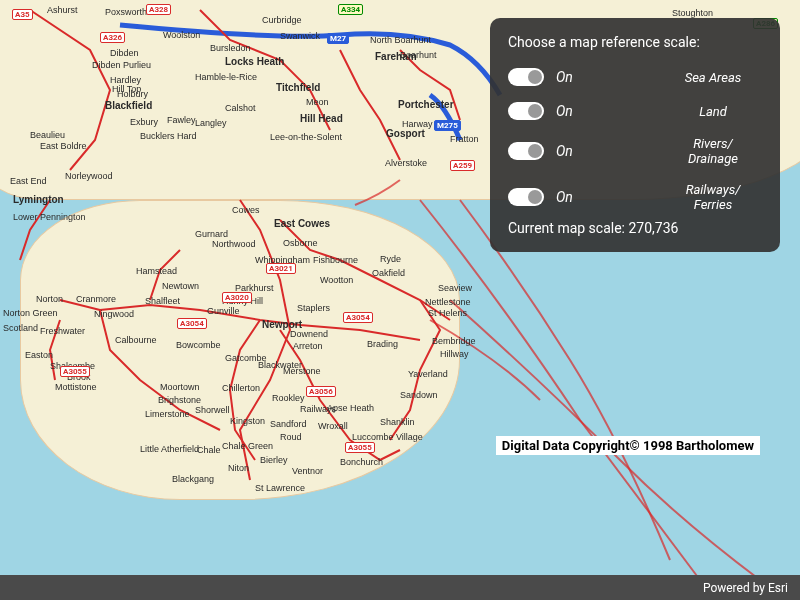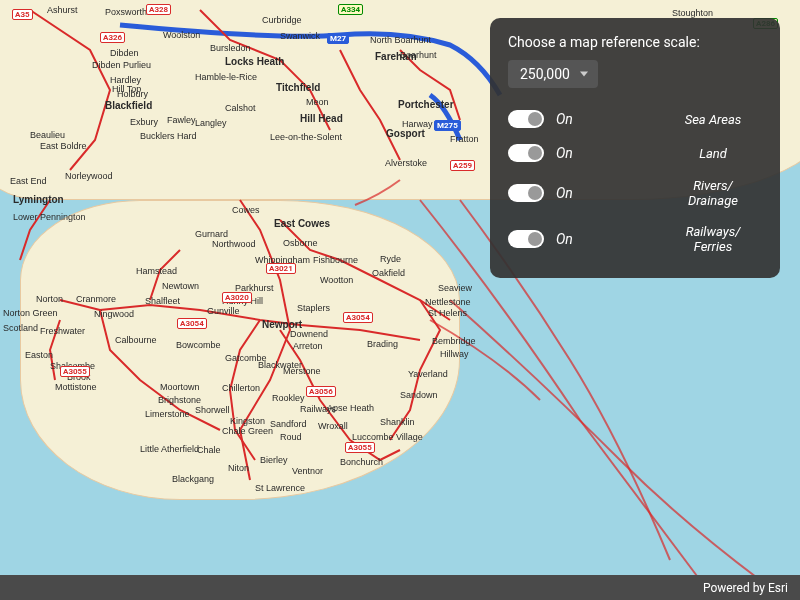--- a/index.html
+++ b/index.html
@@ -223,21 +223,21 @@
   <div class="label" style="top:369px;left:408px">Yaverland</div>
   <div class="label" style="top:390px;left:400px">Sandown</div>
   <div class="label" style="top:417px;left:380px">Shanklin</div>
   <div class="label" style="top:432px;left:352px">Luccombe Village</div>
   <div class="label" style="top:457px;left:340px">Bonchurch</div>
   <div class="label" style="top:466px;left:292px">Ventnor</div>
   <div class="label" style="top:483px;left:255px">St Lawrence</div>
   <div class="label" style="top:463px;left:228px">Niton</div>
   <div class="label" style="top:474px;left:172px">Blackgang</div>
   <div class="label" style="top:445px;left:197px">Chale</div>
-  <div class="label" style="top:426px;left:222px">Chale Green</div>
+  <div class="label" style="top:441px;left:222px">Chale Green</div>
   <div class="label" style="top:444px;left:140px">Little Atherfield</div>
   <div class="label" style="top:455px;left:260px">Bierley</div>
   <div class="label" style="top:339px;left:367px">Brading</div>
   <div class="label" style="top:341px;left:293px">Arreton</div>
   <div class="label" style="top:329px;left:290px">Downend</div>
   <div class="label" style="top:366px;left:283px">Merstone</div>
   <div class="label" style="top:360px;left:258px">Blackwater</div>
   <div class="label" style="top:353px;left:225px">Gatcombe</div>
   <div class="label" style="top:383px;left:222px">Chillerton</div>
   <div class="label" style="top:393px;left:272px">Rookley</div>
@@ -282,28 +282,25 @@
   <div class="roadbadge a" style="top:18px;left:753px">A286</div>
   <div class="roadbadge" style="top:263px;left:266px">A3021</div>
   <div class="roadbadge" style="top:292px;left:222px">A3020</div>
   <div class="roadbadge" style="top:318px;left:177px">A3054</div>
   <div class="roadbadge" style="top:312px;left:343px">A3054</div>
   <div class="roadbadge" style="top:366px;left:60px">A3055</div>
   <div class="roadbadge" style="top:442px;left:345px">A3055</div>
   <div class="roadbadge" style="top:386px;left:306px">A3056</div>
   <div class="roadbadge" style="top:160px;left:450px">A259</div>
 
+  <div class="copyright">Digital Data Copyright© 1998 Bartholomew</div>
 </div>
 
 <div class="panel">
   <div class="panel-title">Choose a map reference scale:</div>
-  <div class="scale-select">
-    <span>250,000</span>
-    <span class="chevron"></span>
-  </div>
   <div class="layers">
     <div class="layer-row">
       <div class="toggle"></div>
       <div class="toggle-label">On</div>
       <div class="layer-name">Sea Areas</div>
     </div>
     <div class="layer-row">
       <div class="toggle"></div>
       <div class="toggle-label">On</div>
       <div class="layer-name">Land</div>
@@ -312,17 +309,18 @@
       <div class="toggle"></div>
       <div class="toggle-label">On</div>
       <div class="layer-name">Rivers/ Drainage</div>
     </div>
     <div class="layer-row">
       <div class="toggle"></div>
       <div class="toggle-label">On</div>
       <div class="layer-name">Railways/ Ferries</div>
     </div>
   </div>
+  <div class="current-scale">Current map scale: 270,736</div>
 </div>
 
 <div class="footer">
   <span>Powered by Esri</span>
 </div>
 
 </body></html>

